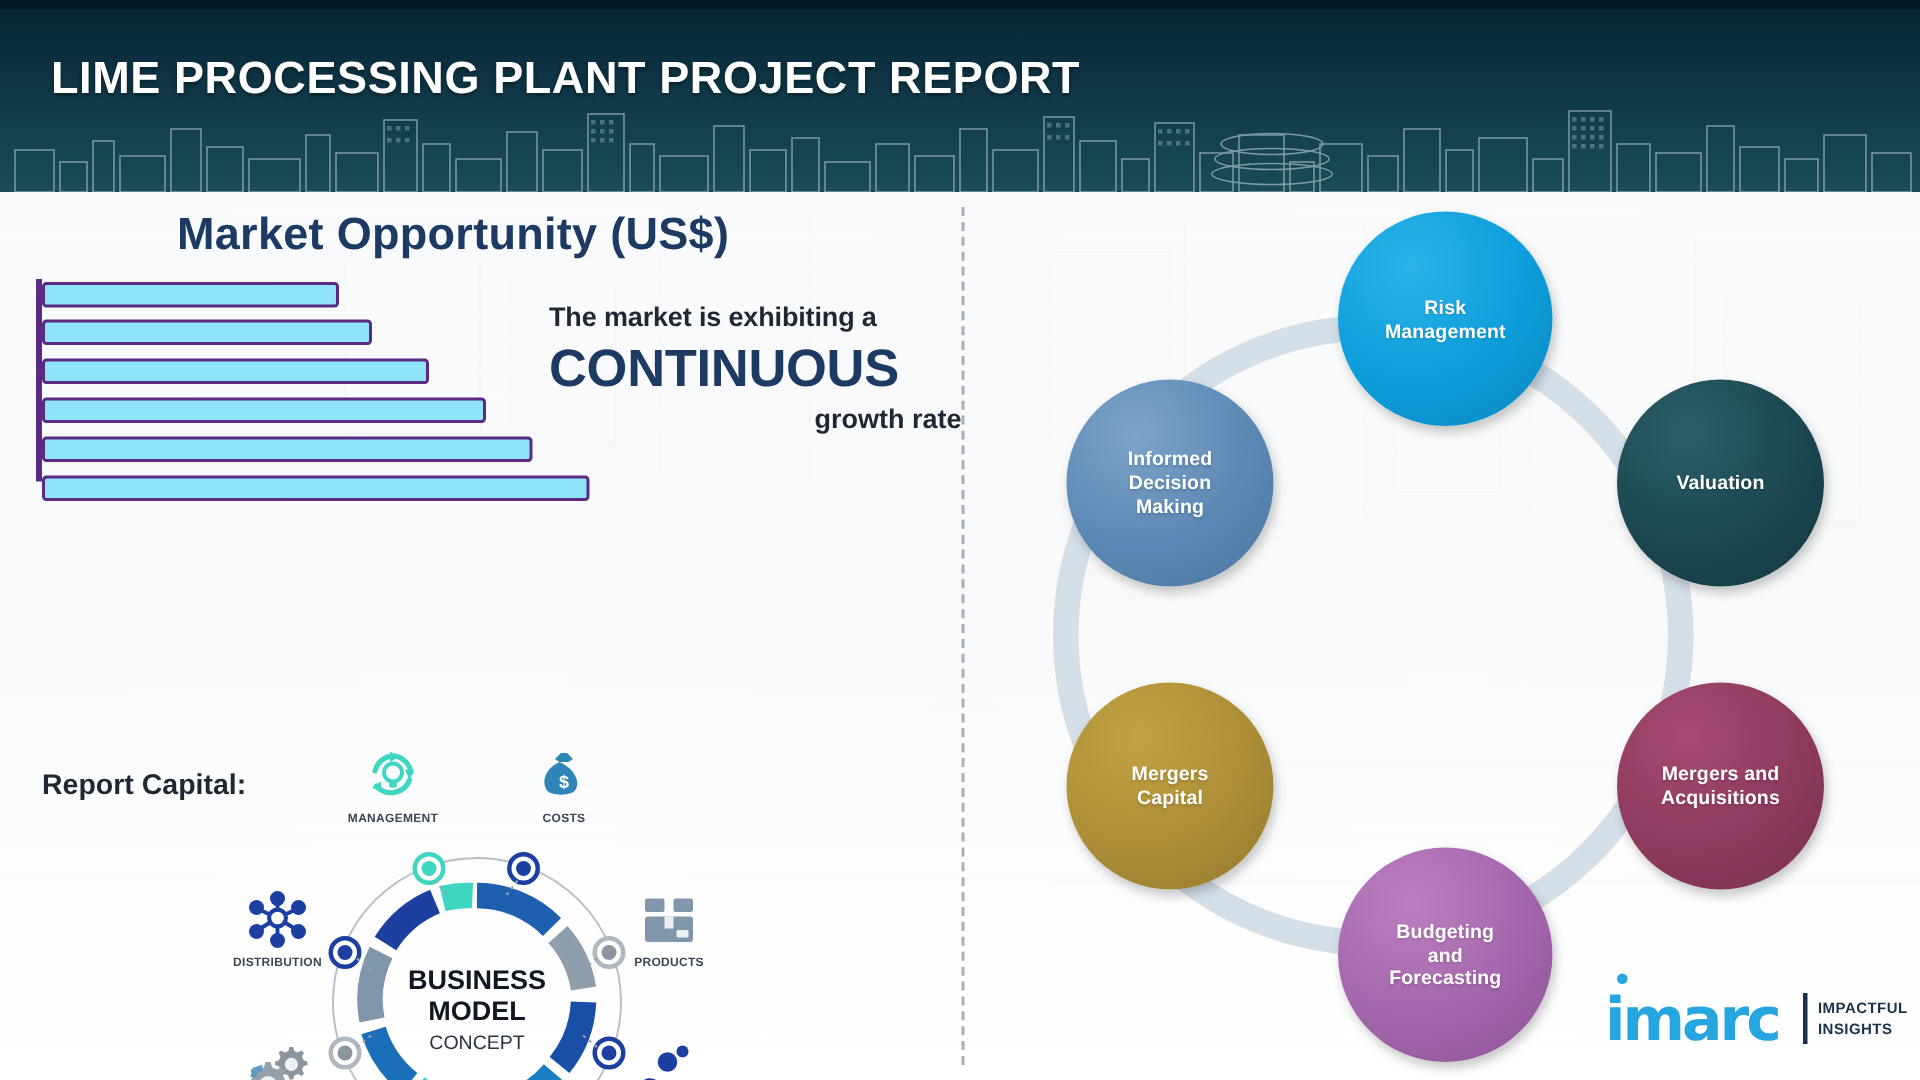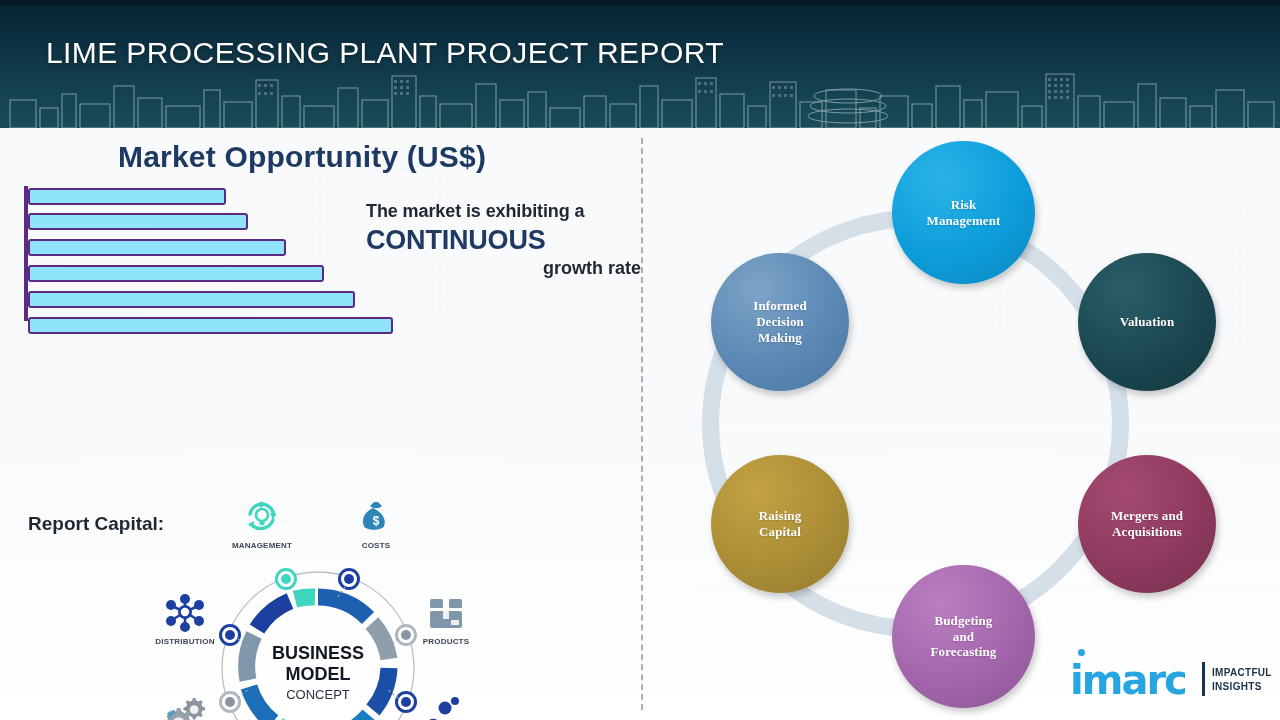--- a/index.html
+++ b/index.html
@@ -15,22 +15,22 @@
     position:absolute; left:0; top:0; width:1280px; height:128px;
     background:linear-gradient(180deg,#06232f 0%,#0d3142 35%,#14414f 70%,#1b4c58 100%);
     overflow:hidden;
   }
   #header .topline{
     position:absolute; left:0; top:0; width:100%; height:6px;
     background:#041a24;
   }
   #skyline{ position:absolute; left:0; bottom:0; width:1280px; height:62px; opacity:.55; }
   #header-title{
-    position:absolute; left:46px; top:36px;
-    color:#ffffff; font-size:30px; font-weight:normal;
+    position:absolute; left:34px; top:36px;
+    color:#ffffff; font-size:30px; font-weight:bold;
     letter-spacing:.4px; text-transform:uppercase;
     font-family:"Liberation Sans", sans-serif;
     text-shadow:0 1px 3px rgba(0,0,0,.4);
     white-space:nowrap;
     text-align:center;
   }
 
   
   #content{
     position:absolute; left:0; top:128px; width:1280px; height:592px;
@@ -67,21 +67,21 @@
   #chart .bar{
     position:absolute; left:4px; height:17px;
     background:#8fe3fb;
     border:2.5px solid #5b2a83;
     border-radius:3px;
   }
 
   
   #market-text{ position:absolute; left:366px; top:73px; width:275px; }
   #market-text .l1{ font-size:18px; color:#1f2733; font-weight:bold; line-height:1.15; letter-spacing:-.1px;}
-  #market-text .l2{ font-size:27px; color:#1e3a63; font-weight:bold; line-height:1.35; letter-spacing:-.2px;}
+  #market-text .l2{ font-size:35px; color:#1e3a63; font-weight:bold; line-height:1.35; letter-spacing:-.2px;}
   #market-text .l3{ font-size:18px; color:#1f2733; font-weight:bold; line-height:1.15;text-align:right;}
 
   
   #coverage-label{
     position:absolute; left:28px; top:385px;
     font-size:19px; font-weight:bold; color:#1f2733;
   }
 
   #biz{ position:absolute; left:140px; top:368px; width:370px; height:340px; }
 
@@ -97,21 +97,21 @@
   #right-panel{ position:absolute; left:641px; top:0; width:639px; height:592px; }
 
   .node{
     position:absolute; border-radius:50%;
     display:flex; align-items:center; justify-content:center;
     text-align:center; color:#ffffff; font-weight:bold;
     line-height:1.22; letter-spacing:.1px;
     box-shadow:2px 4px 7px rgba(0,0,0,.22);
     text-shadow:0 1px 2px rgba(0,0,0,.18);
   }
-  .node span{ display:block; padding:0 6px;font-family:Liberation Serif, serif; }
+  .node span{ display:block; padding:0 6px; }
 
   #node-center{
     left:181px; top:202px; width:187px; height:187px;
     font-size:23px;
     background:radial-gradient(circle at 34% 26%, #b4ecfb 0%, #8de0f7 52%, #73d4f0 100%);
     text-shadow:0 1px 3px rgba(0,0,0,.18);
   }
   #node-risk{
     left:251px; top:13px; width:143px; height:143px; font-size:13px;
     background:radial-gradient(circle at 34% 26%, #2bb3e8 0%, #0d9ddb 55%, #0b86bd 100%);
@@ -506,21 +506,21 @@
 
     <div class="node" id="node-mergers">
       <div>
         <span>Mergers and</span>
         <span>Acquisitions</span>
       </div>
     </div>
 
     <div class="node" id="node-raising">
       <div>
-        <span>Raising</span>
+        <span>Mergers</span>
         <span>Capital</span>
       </div>
     </div>
 
   </div>
 </div>
 
 <div id="logo">
   <div class="dot"></div>
   <div class="mark">imarc</div>

